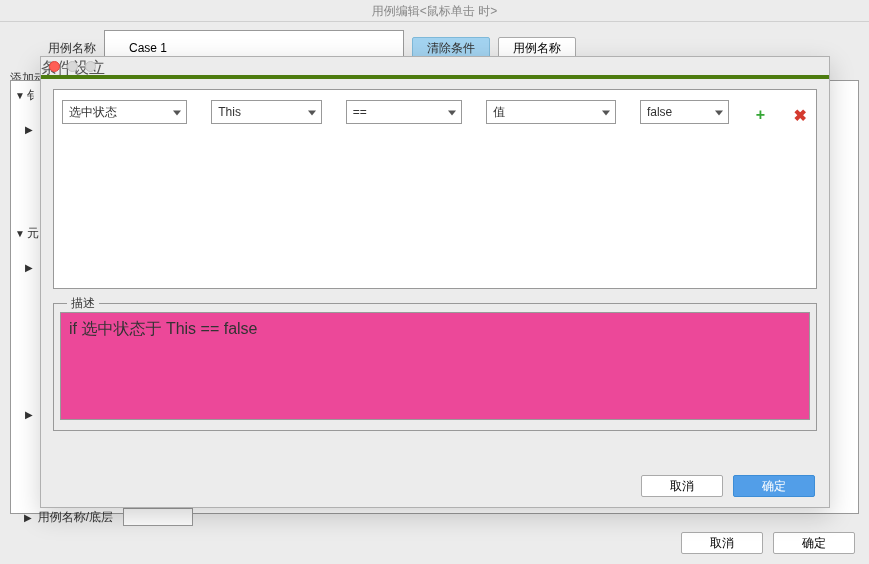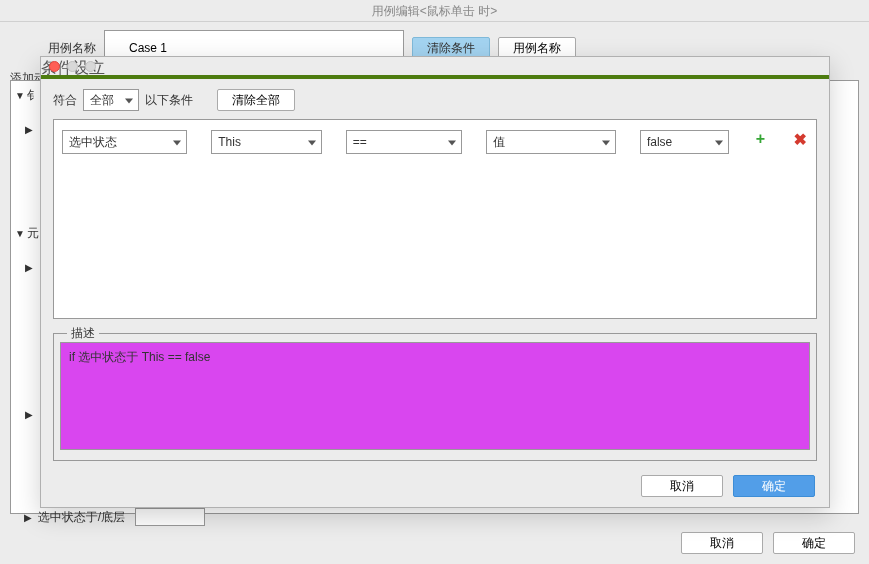--- a/index.html
+++ b/index.html
@@ -205,21 +205,21 @@
       border-top: 5px solid #555;
     }
     .conditions-box {
       border: 1px solid #999;
       background: #fff;
       height: 200px;
       padding: 10px 8px;
     }
     .cond-row {
       display: flex;
-      align-items: flex-start;
+      align-items: flex-end;
       gap: 24px;
     }
     .cond-row .select {
       height: 24px;
     }
     .w140 { width: 140px; }
     .w110 { width: 123px; }
     .w130 { width: 130px; }
     .w145 { width: 145px; }
     .w90 { width: 98px; }
@@ -248,24 +248,24 @@
       top: -9px;
       left: 13px;
       background: #ececec;
       padding: 0 4px;
       font-size: 12px;
       color: #333;
     }
     .desc-inner {
       margin: 8px 6px 6px 6px;
       border: 1px solid #999;
-      background: #d946ef;
+      background: #ec4899;
       height: 108px;
       padding: 6px 8px;
-      font-size: 12px;
+      font-size: 16px;
       color: #333;
     }
     .modal-footer {
       position: absolute;
       right: 14px;
       bottom: 10px;
       display: flex;
       gap: 10px;
     }
     .modal-footer .btn {
@@ -300,47 +300,40 @@
         <span>元</span>
       </div>
       <div class="tree-child">▶</div>
       <div style="height:130px"></div>
       <div class="tree-child">▶</div>
     </div>
   </div>
 
   <div class="bottom-left-item">
     <span class="disc">▶</span>
-    <span>选中状态于/底层</span>
+    <span>用例名称/底层</span>
     <span class="bottom-box"></span>
   </div>
 
   <div class="main-footer">
     <button class="btn">取消</button>
     <button class="btn">确定</button>
   </div>
 
   <div class="modal">
     <div class="modal-titlebar">
       <div class="traffic">
         <div class="tl red"></div>
         <div class="tl gr1"></div>
         <div class="tl gr2"></div>
       </div>
       <span>条件设立</span>
     </div>
 
     <div class="modal-body">
-      <div class="match-row">
-        <span>符合</span>
-        <span class="select" style="width:56px">全部</span>
-        <span>以下条件</span>
-        <span style="width:12px"></span>
-        <button class="btn">清除全部</button>
-      </div>
 
       <div class="conditions-box">
         <div class="cond-row">
           <span class="select w140">选中状态</span>
           <span class="select w110">This</span>
           <span class="select w130">==</span>
           <span class="select w145">值</span>
           <span class="select w90">false</span>
           <span class="icon-plus">+</span>
           <span class="icon-x">✖</span>

